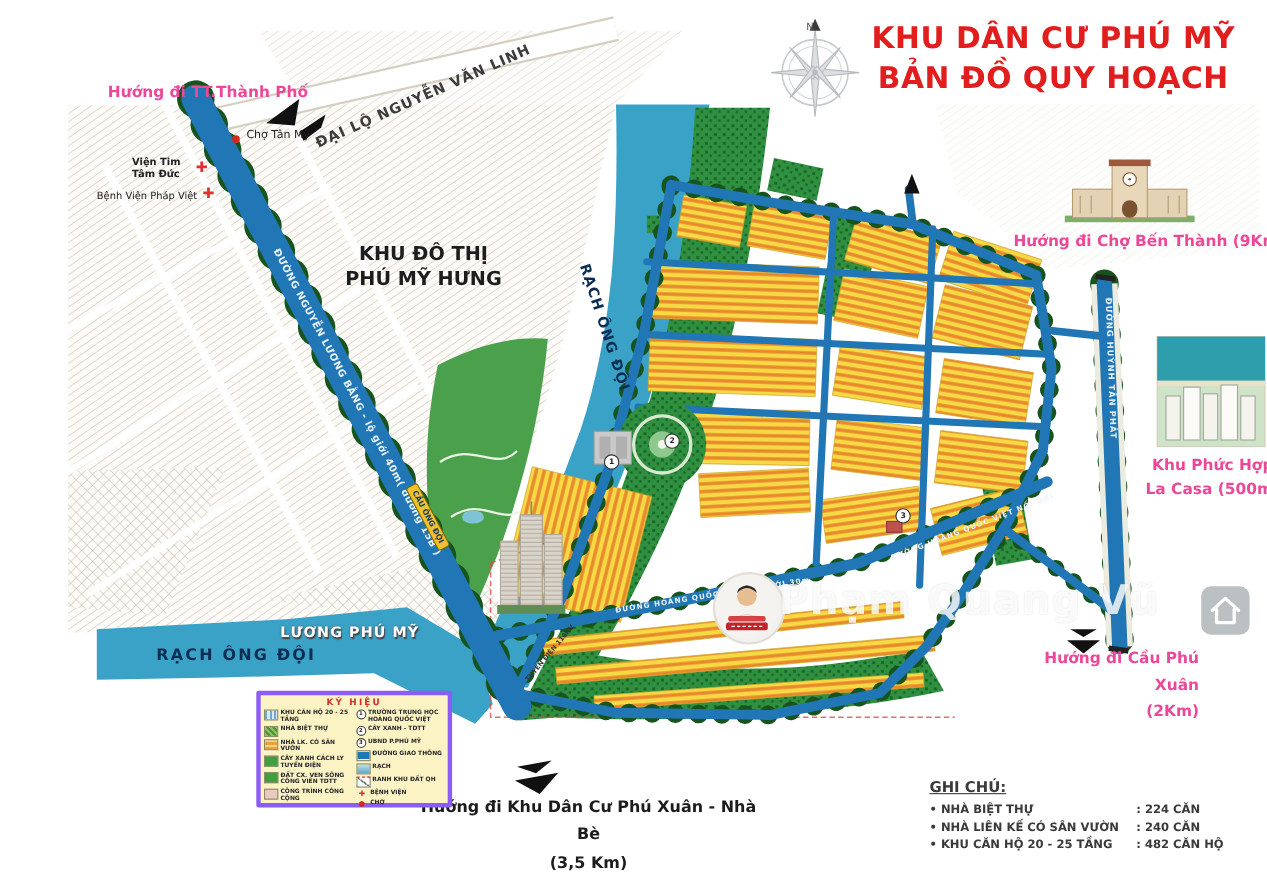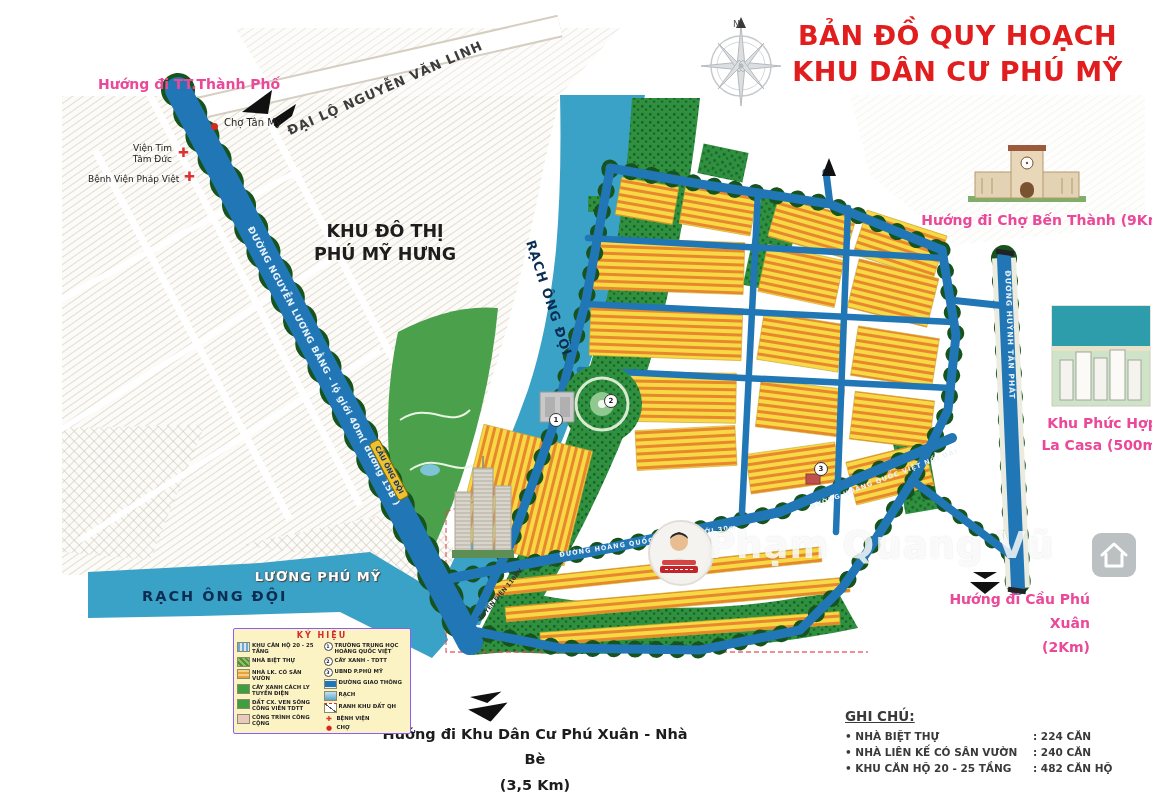--- a/index.html
+++ b/index.html
@@ -12,21 +12,21 @@
   
   .map-title{left:775px;top:18px;width:365px;text-align:center;color:#e11d1d;
              font-weight:800;font-size:27px;line-height:36px;letter-spacing:.5px;}
   
   .dir{font-size:14px;font-weight:bold;color:#ec4899;}
   .dir2{text-align:center;width:280px;}
   
   .roadlbl{color:#eaf3fb;font-weight:bold;letter-spacing:1px;}
   
   .legend{left:233px;top:628px;width:178px;height:106px;background:#fcf3c5;
-          border:1px solid #8b5cf6;border-radius:2px;box-sizing:border-box;padding:2px 3px;}
+          border:4px solid #8b5cf6;border-radius:2px;box-sizing:border-box;padding:2px 3px;}
   .legend-title{text-align:center;color:#d62b2b;font-weight:bold;font-size:8px;letter-spacing:2px;}
   .legend-cols{display:flex;gap:3px;}
   .lcol{width:50%;}
   .litem{display:flex;align-items:flex-start;gap:2px;margin:1.5px 0;}
   .litem span.t{font-size:5.4px;line-height:1.25;color:#262626;font-weight:bold;}
   .sw{flex:0 0 11px;height:8px;margin-top:.5px;border:.5px solid #8b8b6a;}
   .sw-apartment{background:repeating-linear-gradient(90deg,#6fa8d0 0 2px,#d9e7f3 2px 4px);}
   .sw-villa{background:repeating-linear-gradient(45deg,#8fbf5e 0 2px,#4f8f3a 2px 4px);}
   .sw-rowhouse{background:repeating-linear-gradient(0deg,#e8a13f 0 2px,#f3d27a 2px 4px);}
   .sw-green{background:#3f9e3f;}
@@ -266,36 +266,36 @@
       <polygon points="71,29 46,54 50,58"></polygon>
       <polygon points="25,75 50,50 46,46"></polygon>
       <polygon points="71,75 46,50 50,46"></polygon>
     </g>
     <polygon points="43,14 53,14 48,3" fill="#3a3a3a"></polygon>
     <text x="40" y="13" font-size="9" fill="#555" font-family="DejaVu Sans">N</text>
     <circle cx="48" cy="52" r="2.5" fill="#b6babc"></circle>
   </svg>
 
   <div class="lbl map-title">
+    <div>KHU DÂN CƯ PHÚ MỸ</div>
     <div>BẢN ĐỒ QUY HOẠCH</div>
-    <div>KHU DÂN CƯ PHÚ MỸ</div>
   </div>
 
   <div class="lbl dir" style="left:98px;top:76px;">Hướng đi TT.Thành Phố</div>
   <svg class="abs" width="58" height="46" viewBox="0 0 58 46" style="left:240px;top:90px;">
     <polygon points="2,22 32,0 28,24" fill="#111"></polygon>
     <polygon points="32,30 56,14 52,26 36,38" fill="#111"></polygon>
   </svg>
 
   <div class="lbl b ctr" style="left:385px;top:88px;transform:translate(-50%,-50%) rotate(-24deg);font-size:13px;color:#3c3c3c;letter-spacing:1px;">ĐẠI LỘ NGUYỄN VĂN LINH</div>
 
   <div class="abs reddot" style="left:211px;top:123px;"></div>
   <div class="lbl" style="left:224px;top:117px;font-size:10px;">Chợ Tân Mỹ</div>
 
-  <div class="lbl" style="left:120px;top:143px;font-size:9px;text-align:right;width:52px;white-space:normal;line-height:1.2;">
+  <div class="lbl" style="left:120px;top:143px;font-size:9px;text-align:left;width:52px;white-space:normal;line-height:1.2;font-weight:bold;">
     <span>Viện Tim</span><br>
     <span>Tâm Đức</span>
   </div>
   <div class="abs cross" style="left:178px;top:148px;">✚</div>
 
   <div class="lbl" style="left:88px;top:174px;font-size:9px;">Bệnh Viện Pháp Việt</div>
   <div class="abs cross" style="left:184px;top:172px;">✚</div>
 
   <div class="lbl b" style="left:310px;top:220px;width:150px;text-align:center;font-size:17.5px;white-space:normal;line-height:1.3;color:#1d1d1d;">
     <span>KHU ĐÔ THỊ</span><br>

